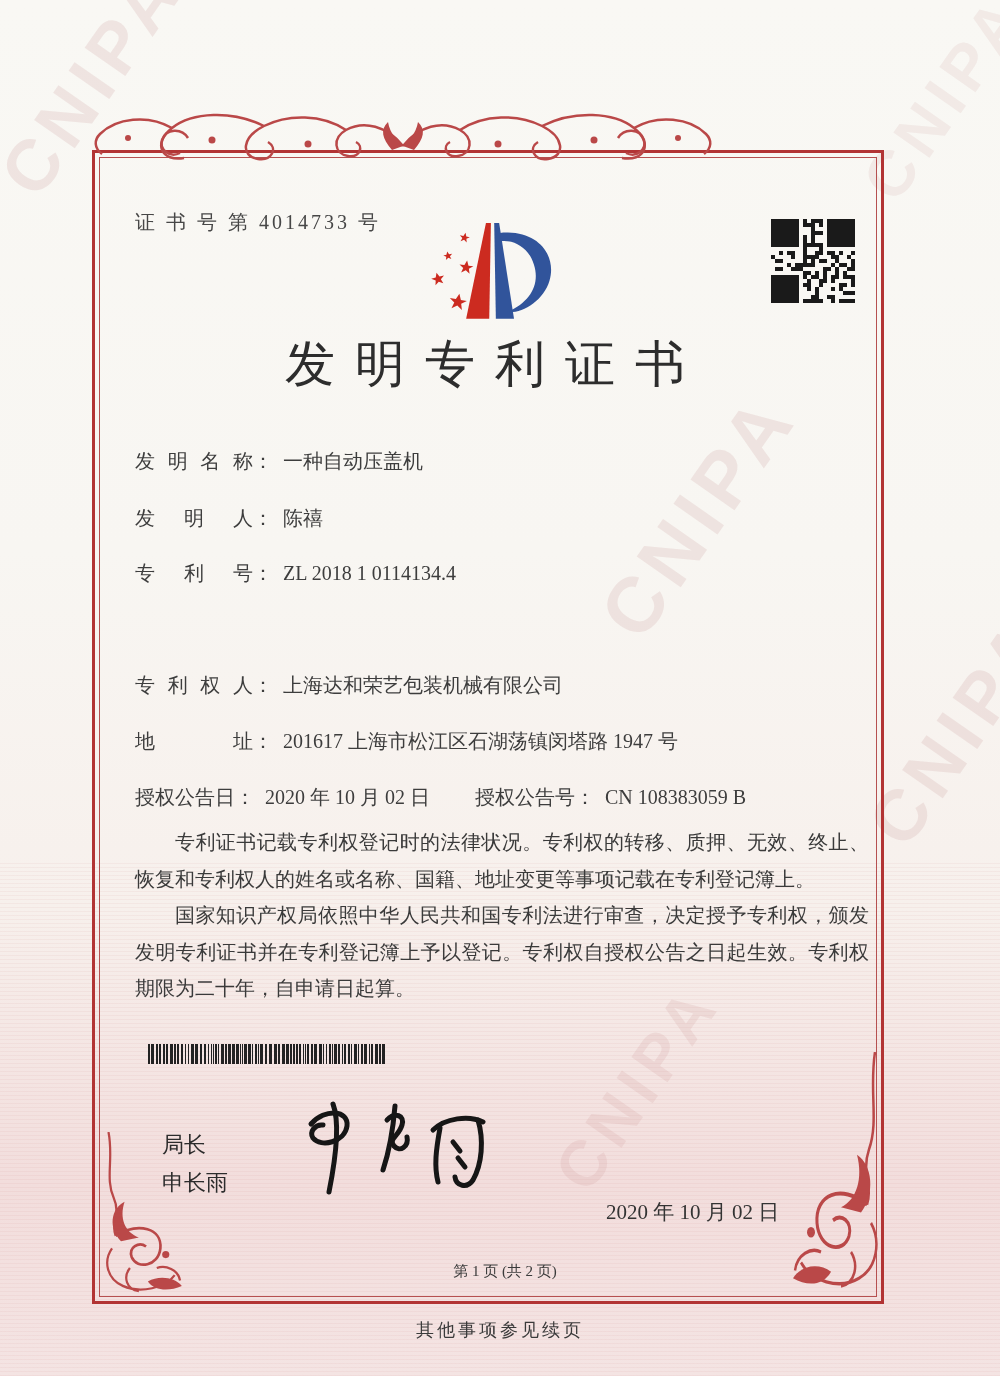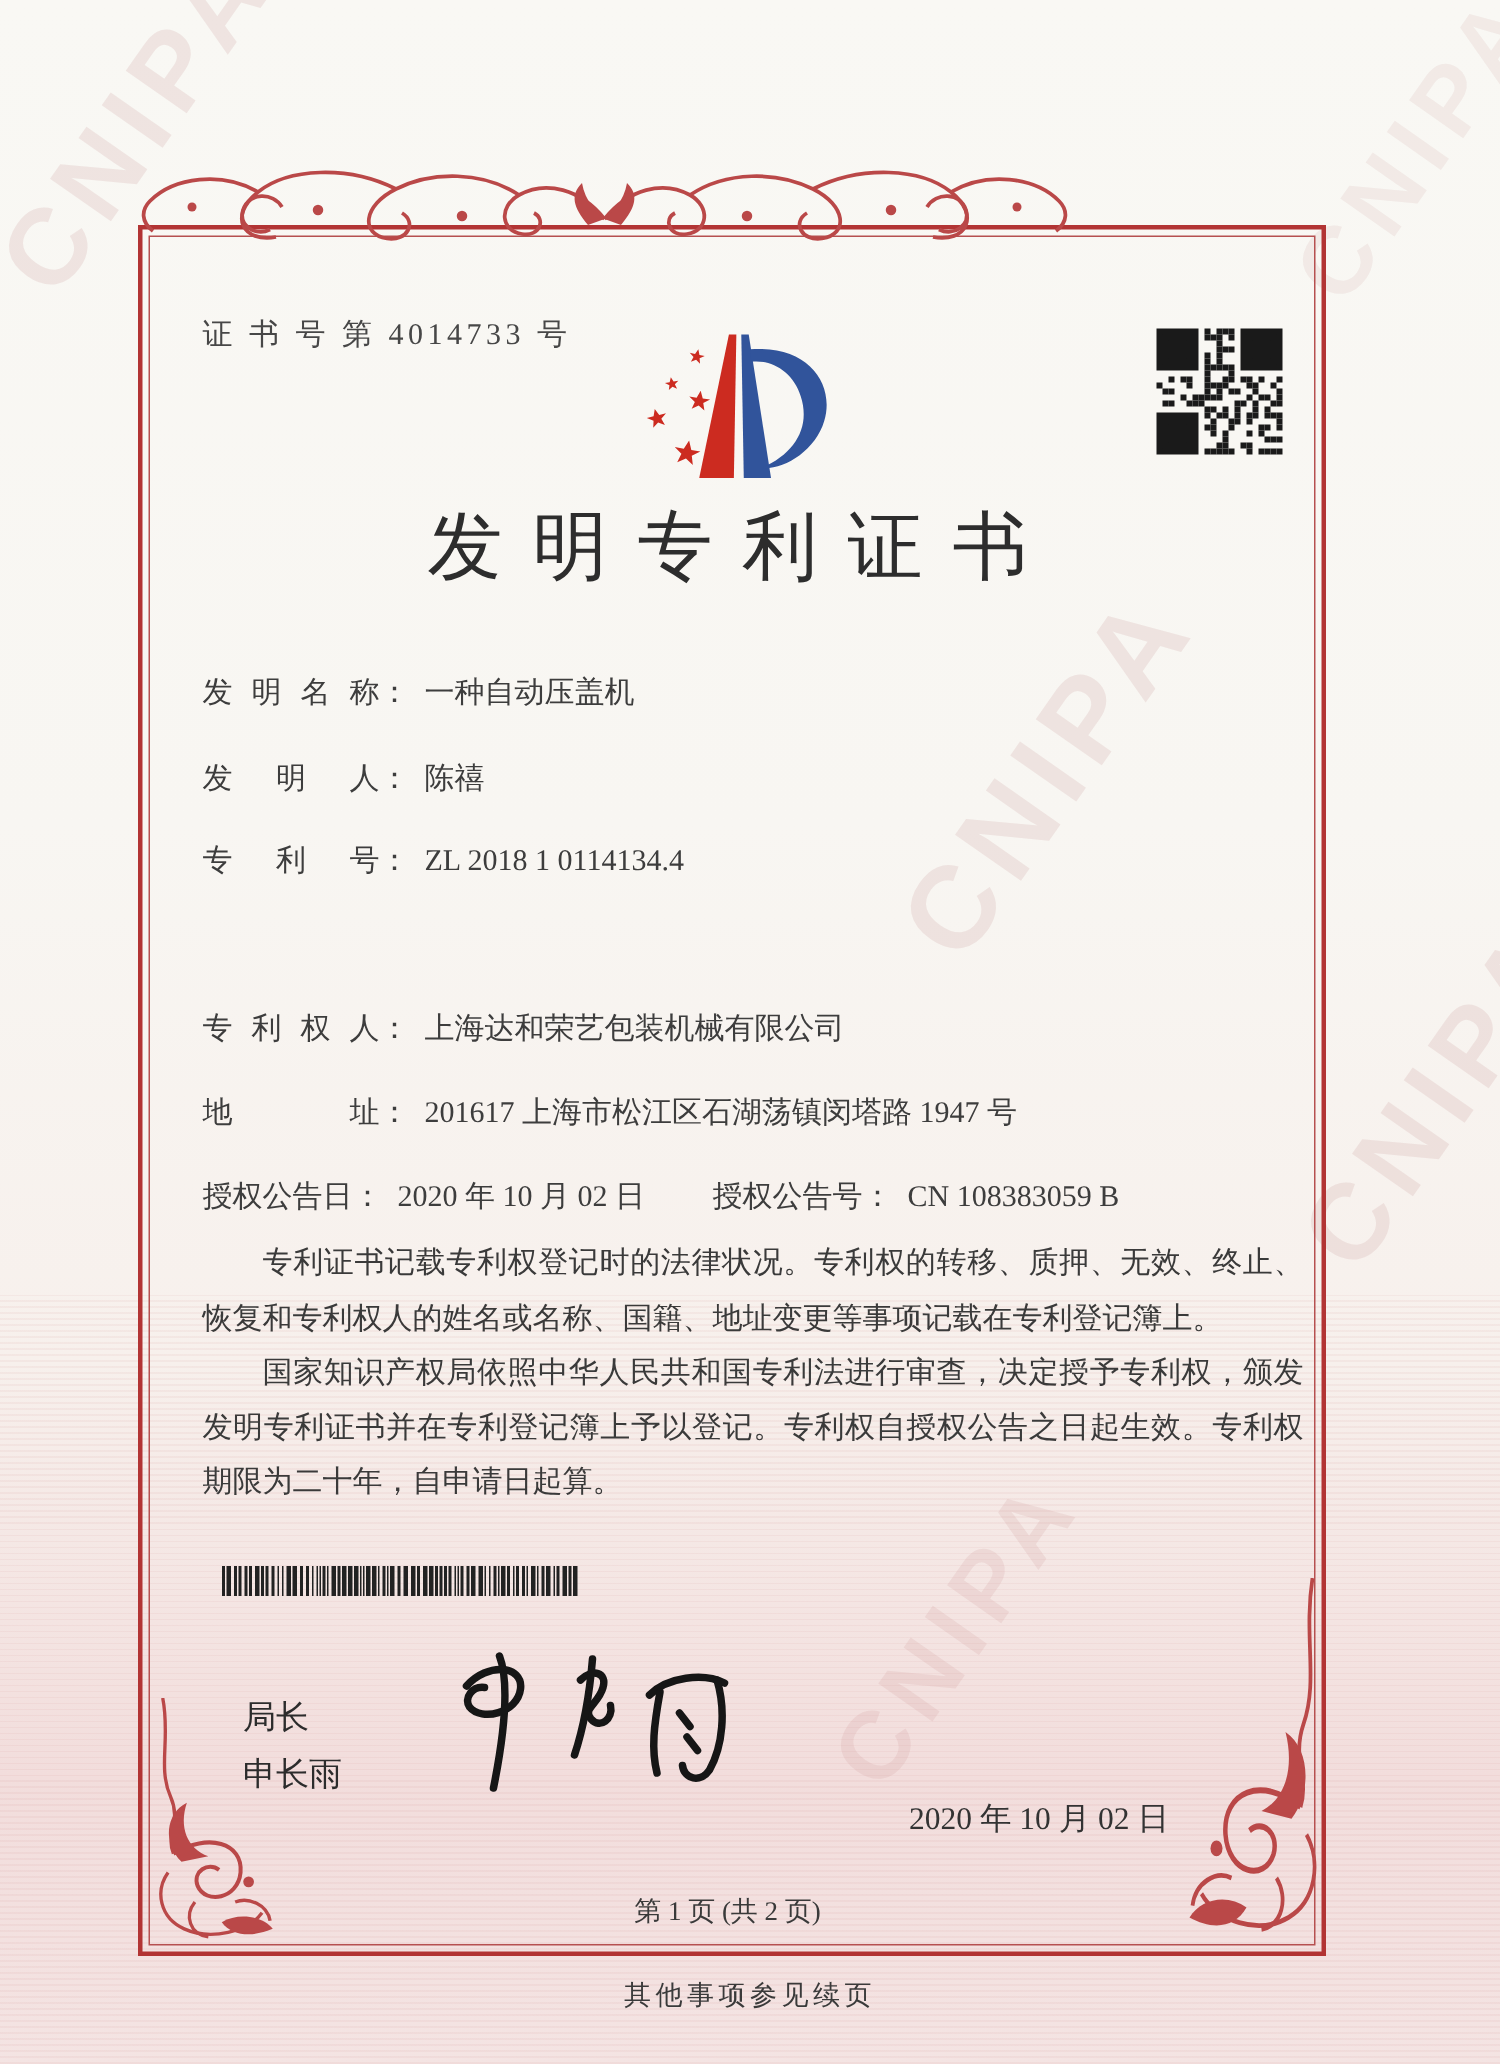--- a/index.html
+++ b/index.html
@@ -26,21 +26,21 @@
   .paras{position:absolute;left:135px;top:824px;width:734px;font-size:20px;line-height:36.5px;
     text-align:justify;color:#3a3a3a;}
   .paras p{margin:0;text-indent:2em;}
   .barcode{position:absolute;left:148px;top:1044px;width:242px;height:20px;}
   .barcode i{position:absolute;top:0;bottom:0;background:#222;}
   .officer{position:absolute;left:162px;top:1126px;font-family:"Liberation Sans","DejaVu Sans",sans-serif;
     font-size:22px;color:#2c2c2c;line-height:38px;}
   .sig{position:absolute;left:275px;top:1090px;}
   .sig path{fill:none;stroke:#161616;stroke-width:5;stroke-linecap:round;stroke-linejoin:round;}
   .sign-date{position:absolute;left:606px;top:1198px;font-size:21px;color:#333;}
-  .page-info{position:absolute;left:92px;top:1262px;width:786px;text-align:center;font-size:18px;color:#3a3a3a;}
+  .page-info{position:absolute;left:92px;top:1262px;width:786px;text-align:center;font-size:15px;color:#3a3a3a;padding-left:20px;}
   .footer-note{position:absolute;left:0;top:1318px;width:1000px;text-align:center;font-size:18px;
     letter-spacing:3px;color:#3a3a3a;}
   .orn .s{fill:none;stroke:#ba4848;stroke-width:2.5px;}
   .orn .s3{fill:none;stroke:#ba4848;stroke-width:3px;}
   .orn .f{fill:#ba4848;stroke:none;}
   .band{position:absolute;left:92px;top:104px;}
   .corner-l{position:absolute;left:95px;top:1132px;}
   .corner-r{position:absolute;left:763px;top:1052px;transform:scaleX(-1);}
   .qr rect{fill:#1a1a1a;}
 </style>

